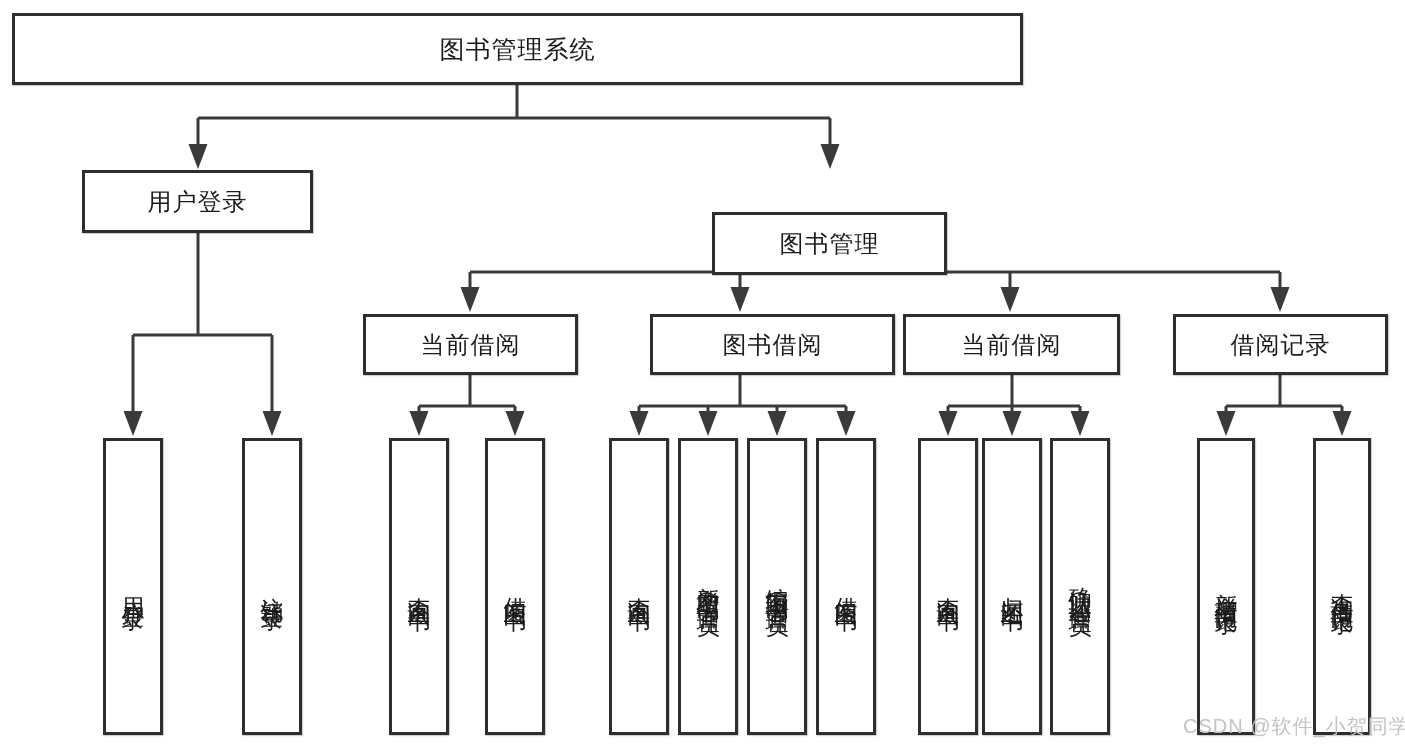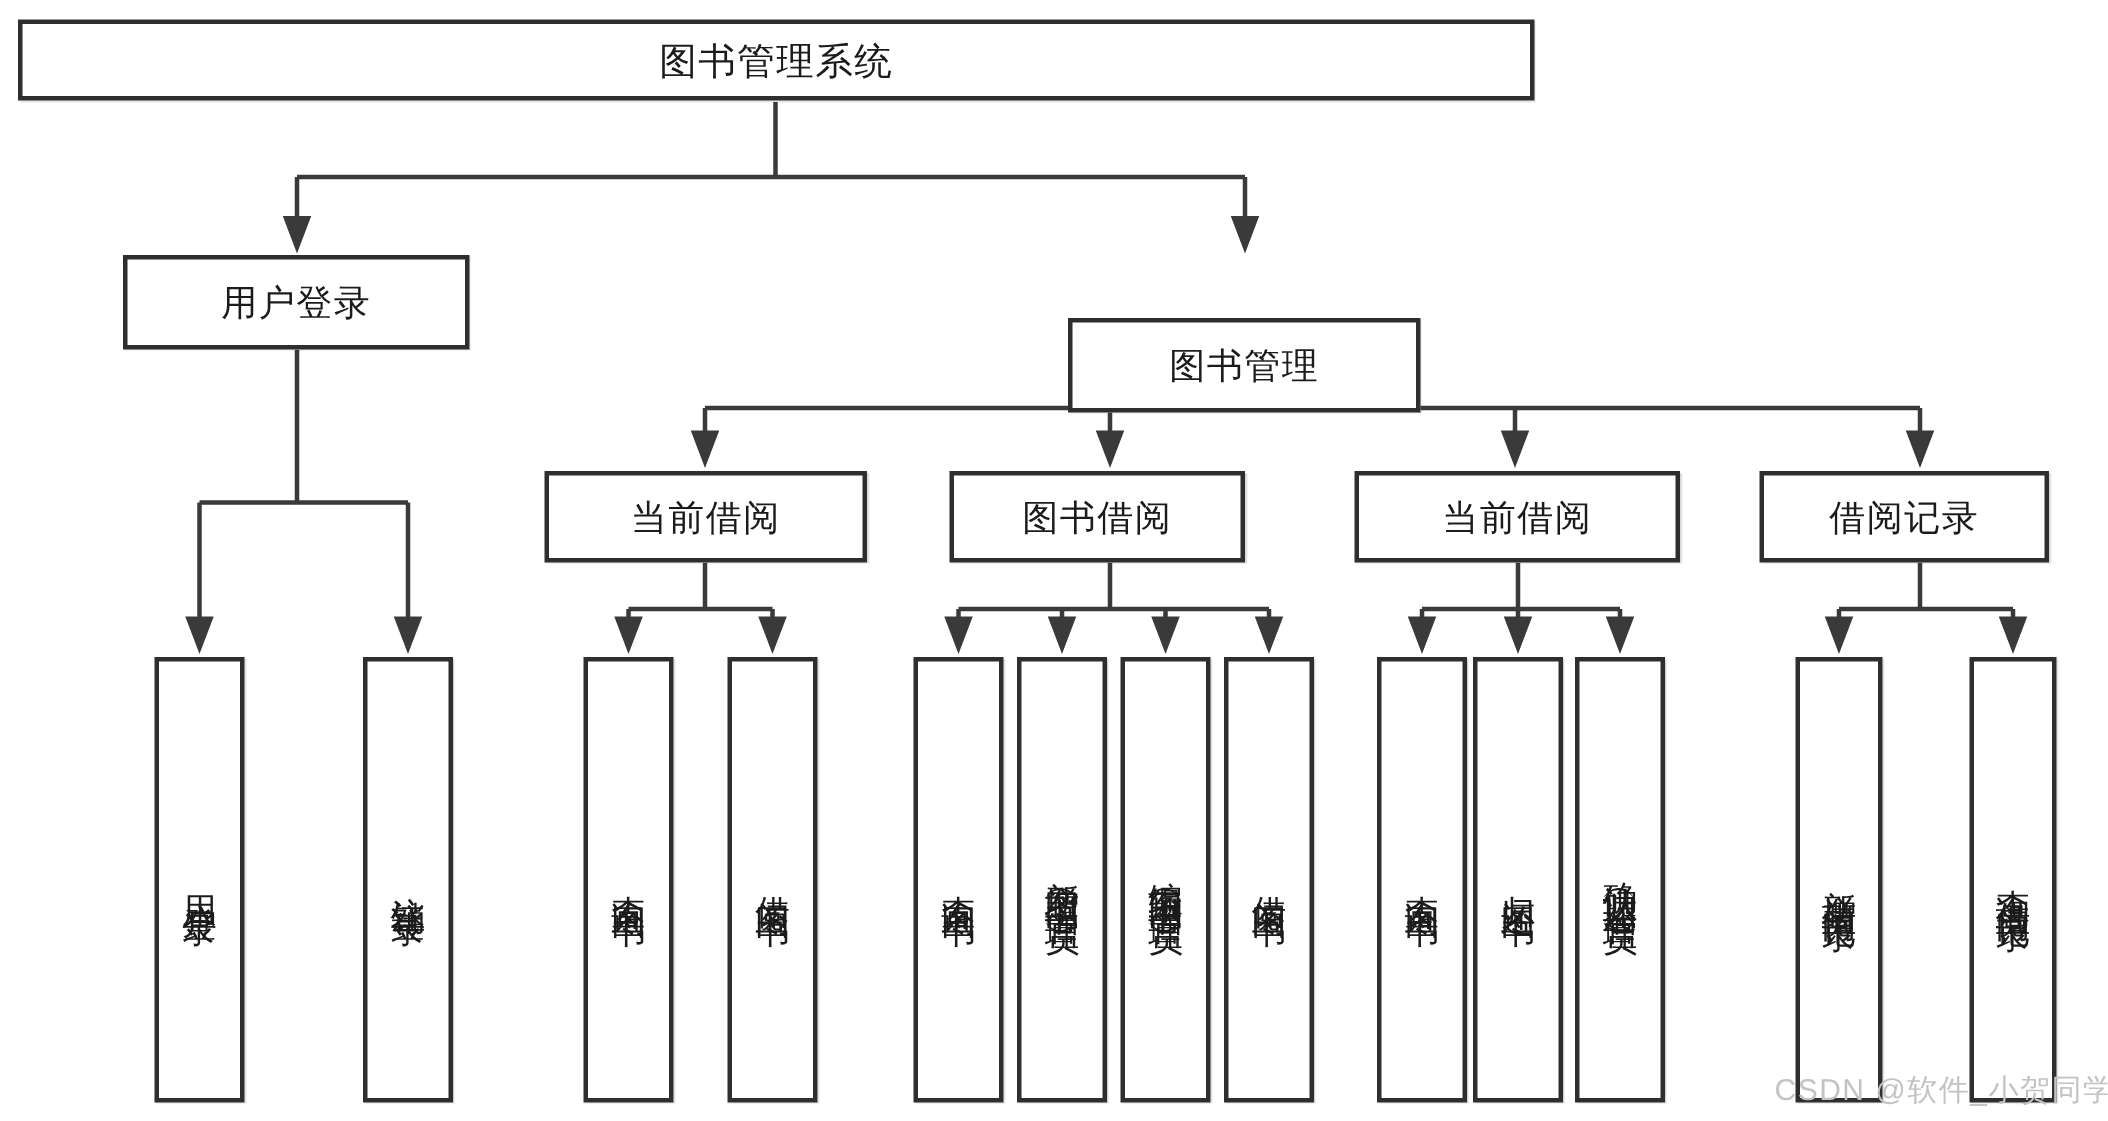--- a/index.html
+++ b/index.html
@@ -49,41 +49,41 @@
            M698.5 411 L717.5 411 L708 436 Z
            M767.5 411 L786.5 411 L777 436 Z
            M836.5 411 L855.5 411 L846 436 Z
            M938.5 411 L957.5 411 L948 436 Z
            M1002.5 411 L1021.5 411 L1012 436 Z
            M1070.5 411 L1089.5 411 L1080 436 Z
            M1216.5 411 L1235.5 411 L1226 436 Z
            M1332.5 411 L1351.5 411 L1342 436 Z"></path>
 </svg>
 
-<div class="node hbox root" style="left:12px;top:13px;width:1011px;height:54px;">
+<div class="node hbox root" style="left:12px;top:13px;width:1011px;height:72px;">
   <span>图书管理系统</span>
 </div>
 
 <div class="node hbox" style="left:82px;top:170px;width:231px;height:63px;">
   <span>用户登录</span>
 </div>
 <div class="node hbox" style="left:712px;top:170px;width:235px;height:63px;margin-top:42px;">
   <span>图书管理</span>
 </div>
 
 <div class="node hbox" style="left:363px;top:314px;width:215px;height:61px;">
   <span>当前借阅</span>
 </div>
-<div class="node hbox" style="left:633px;top:314px;width:197px;height:61px;align-items:center;">
+<div class="node hbox" style="left:650px;top:314px;width:245px;height:61px;align-items:center;">
   <span>图书借阅</span>
 </div>
 <div class="node hbox" style="left:903px;top:314px;width:217px;height:61px;font-family:Liberation Serif, serif;">
   <span>当前借阅</span>
 </div>
-<div class="node hbox" style="left:1173px;top:314px;width:193px;height:61px;">
+<div class="node hbox" style="left:1173px;top:314px;width:215px;height:61px;">
   <span>借阅记录</span>
 </div>
 
 <div class="node vbox" style="left:103px;top:438px;width:60px;height:297px;">
   <span>用户登录</span>
 </div>
 <div class="node vbox" style="left:242px;top:438px;width:60px;height:297px;">
   <span>注销登录</span>
 </div>
 

